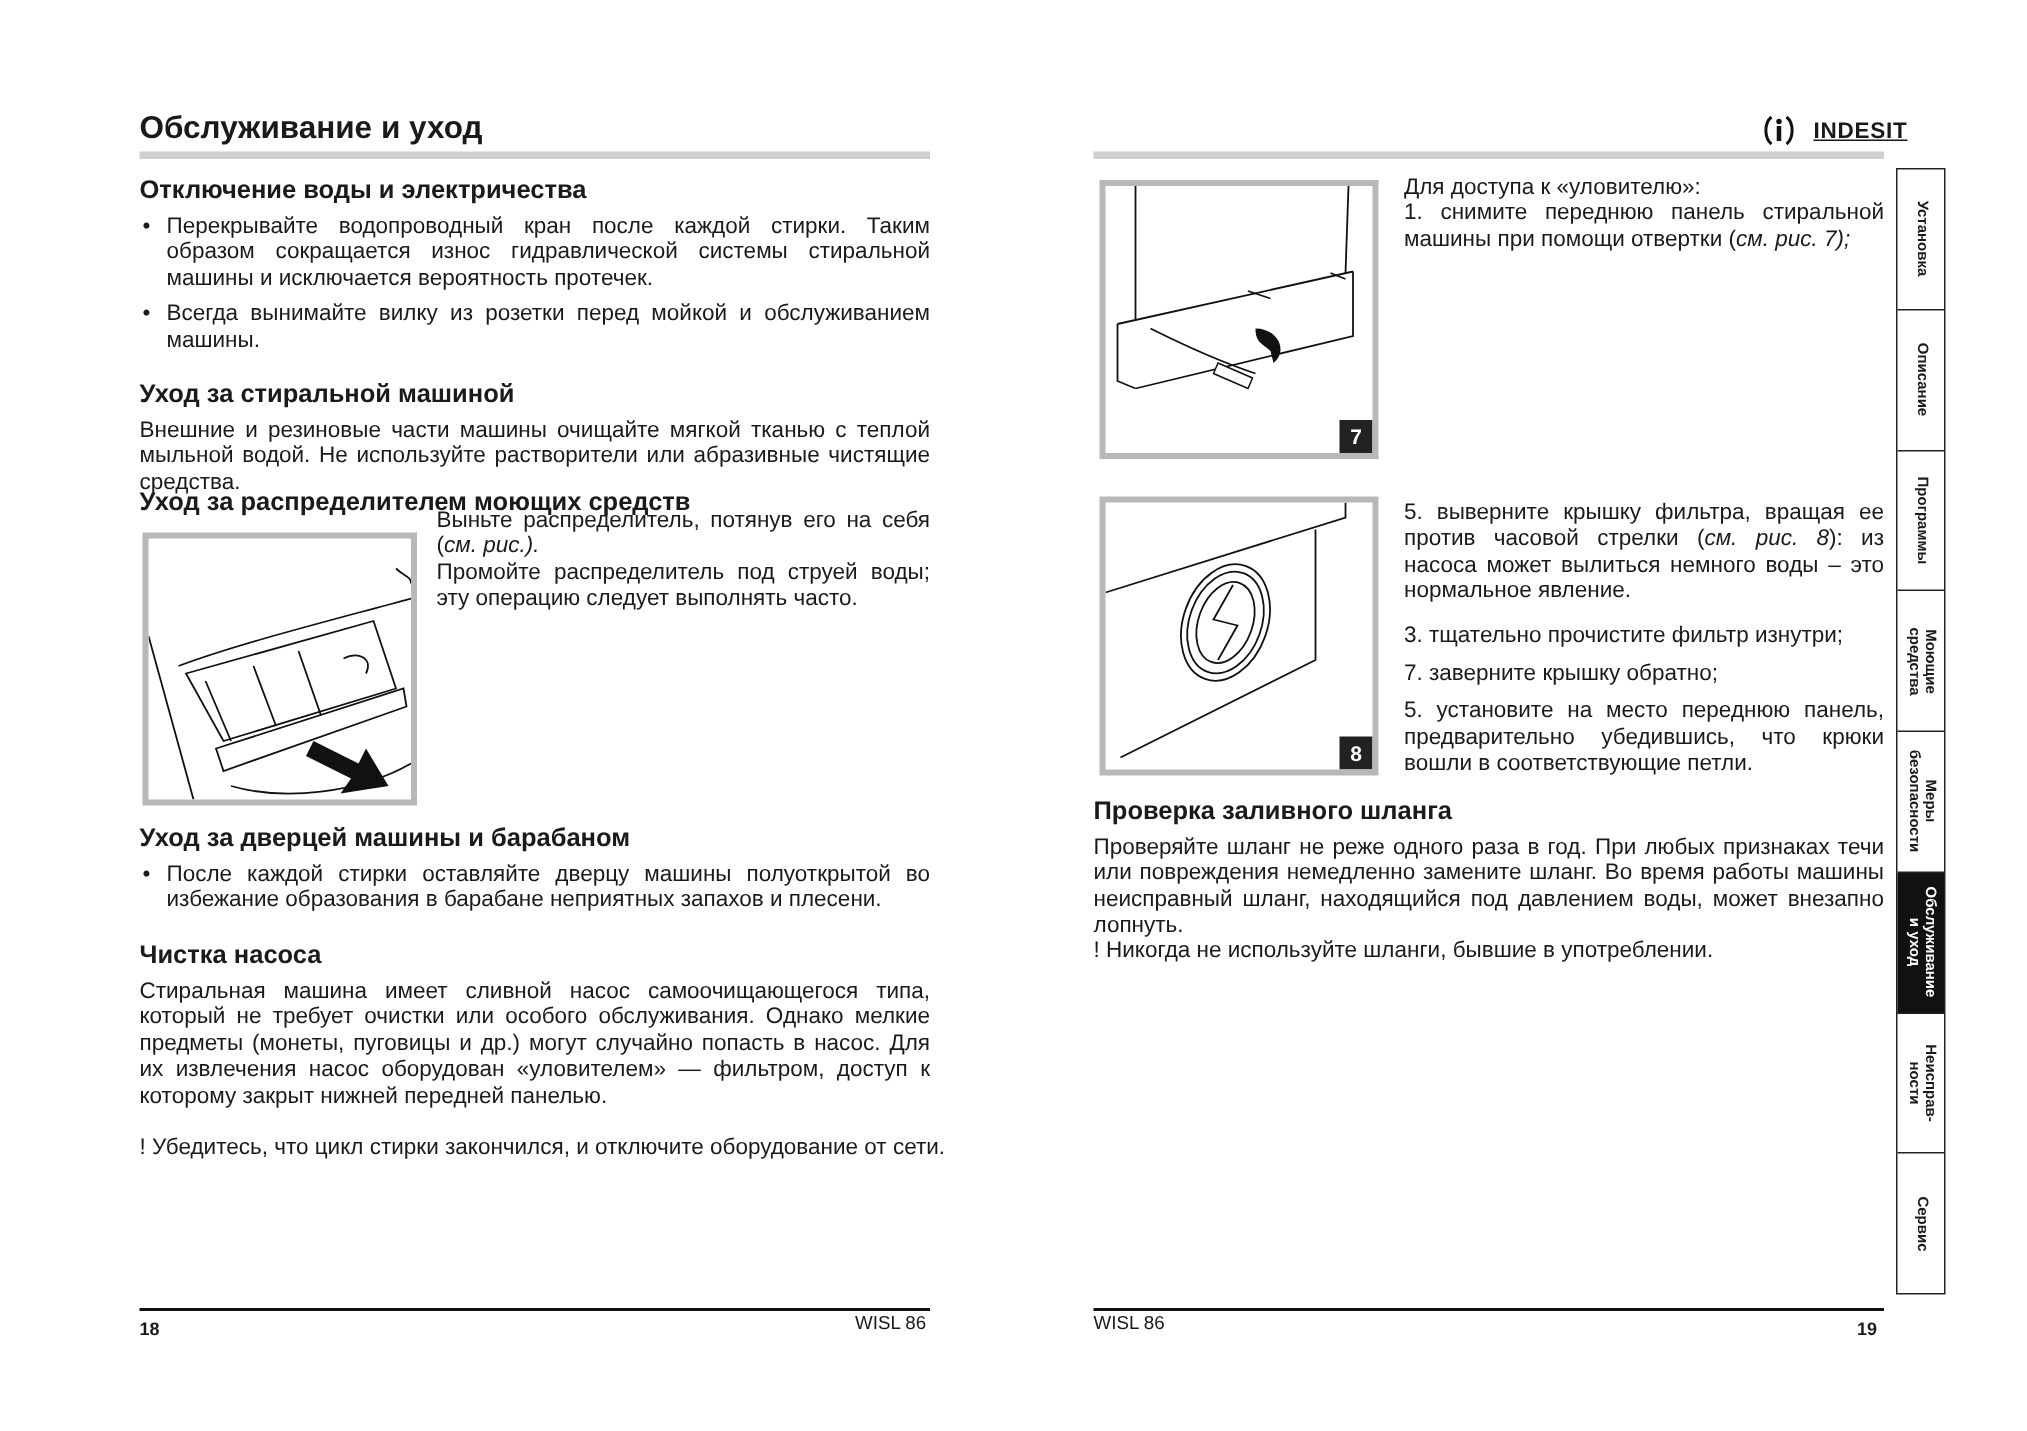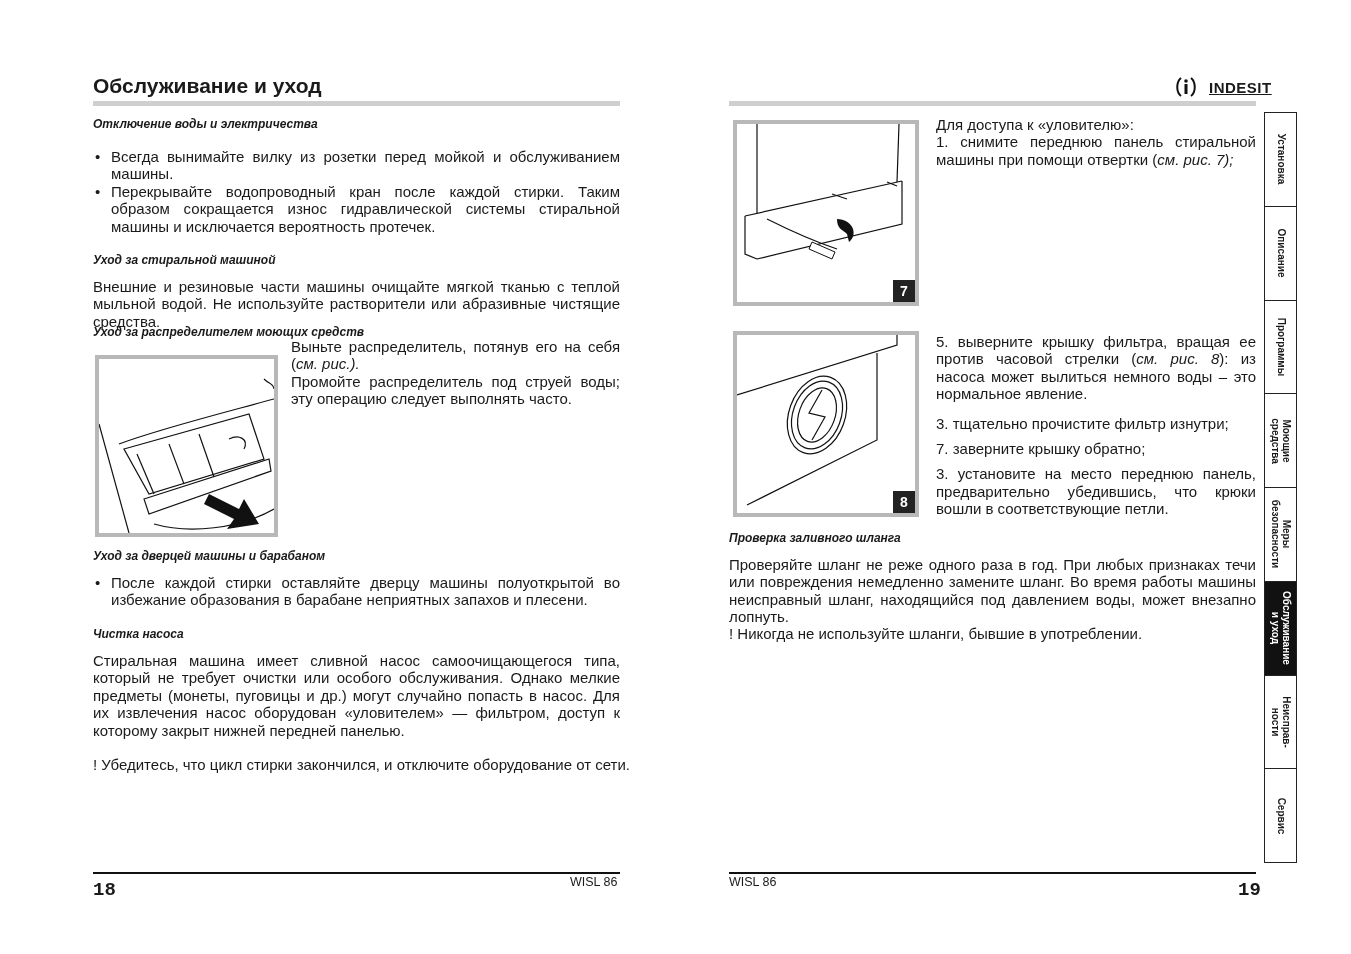--- a/index.html
+++ b/index.html
@@ -1,50 +1,50 @@
 <!DOCTYPE html>
 <html><head>
 <meta charset="utf-8">
 <style>
   html, body { margin: 0; padding: 0; background: #ffffff; }
   body { width: 1351px; height: 954px; position: relative; overflow: hidden;
          font-family: "Liberation Sans", sans-serif; color: #1a1a1a; }
   .abs { position: absolute; }
   .page-title { left: 93px; top: 74px; font-size: 21px; font-weight: bold; }
   .gray-rule { height: 5px; background: #cfcfcf; }
-  .h2 { font-size: 12px; font-weight: bold; font-style: italic; }
+  .h2 { font-size: 17px; font-weight: bold; }
   .txt { font-size: 15px; line-height: 17.4px; text-align: justify; }
   .bullet { position: relative; padding-left: 18px; }
   .bullet::before { content: "•"; position: absolute; left: 2px; top: 0; }
   .figure { border: 4px solid #b8b8b8; background: #fff; box-sizing: border-box; overflow: hidden; }
   .fig-num { position: absolute; right: 0; bottom: 0; width: 22px; height: 22px; background: #222;
              color: #fff; font-weight: bold; font-size: 14px; text-align: center; line-height: 22px; }
   .footer-rule { height: 2px; background: #111; }
-  .page-num { font-size: 19px; font-weight: bold; font-family: Liberation Mono, monospace; }
+  .page-num { font-size: 12px; font-weight: bold; }
   .model { font-size: 12.5px; }
   .tabs { left: 1264px; top: 112px; width: 33px; height: 751px; border: 1px solid #222; box-sizing: border-box; }
   .tab { height: 93.75px; border-bottom: 1px solid #222; box-sizing: border-box; position: relative; overflow: hidden; }
   .tab:last-child { border-bottom: none; }
   .tab span { position: absolute; left: 50%; top: 50%; transform: translate(-50%,-50%) rotate(90deg);
               white-space: pre; font-size: 10px; font-weight: bold; line-height: 11px; text-align: center; }
   .tab.active { background: #111; color: #fff; }
   .logo { left: 1175px; top: 76px; display: flex; align-items: center; gap: 12px; text-decoration: underline; }
   .logo-text { font-size: 15px; font-weight: bold; letter-spacing: 0.5px; }
   i.it { font-style: italic; }
 </style>
 </head>
 <body>
 
 <div class="abs page-title">Обслуживание и уход</div>
 <div class="abs gray-rule" style="left:93px; top:101px; width:527px;"></div>
 
 <div class="abs h2" style="left:93px; top:117px;">Отключение воды и электричества</div>
 <div class="abs" style="left:93px; top:142px; width:527px;">
+  <div class="txt bullet">Перекрывайте водопроводный кран после каждой стирки. Таким образом сокращается износ гидравлической системы стиральной машины и исключается вероятность протечек.</div>
   <div class="txt bullet" style="margin-top:6px;">Всегда вынимайте вилку из розетки перед мойкой и обслуживанием машины.</div>
-  <div class="txt bullet">Перекрывайте водопроводный кран после каждой стирки. Таким образом сокращается износ гидравлической системы стиральной машины и исключается вероятность протечек.</div>
 </div>
 
 <div class="abs h2" style="left:93px; top:253px;">Уход за  стиральной машиной</div>
 <div class="abs txt" style="left:93px; top:278px; width:527px;">Внешние и резиновые части машины очищайте мягкой тканью с теплой мыльной водой. Не используйте растворители или абразивные чистящие средства.</div>
 
 <div class="abs h2" style="left:93px; top:325px;">Уход за распределителем моющих средств</div>
 
 <div class="abs figure" style="left:95px; top:355px; width:183px; height:182px;">
   <svg width="175" height="174" viewBox="0 0 175 174">
     <g fill="none" stroke="#111" stroke-width="1.2">
@@ -125,21 +125,21 @@
       <path d="M85 55 L72 78 L88 82 L75 105"></path>
     </g>
   </svg>
   <div class="fig-num">8</div>
 </div>
 
 <div class="abs txt" style="left:936px; top:333px; width:320px;">
   <div><span>5.  выверните крышку фильтра, вращая ее против часовой стрелки (</span><i class="it">см. рис. 8</i><span>): из насоса может вылиться немного воды – это нормальное явление.</span></div>
   <div style="margin-top:12px;">3.  тщательно прочистите фильтр изнутри;</div>
   <div style="margin-top:8px;">7.  заверните крышку обратно;</div>
-  <div style="margin-top:8px;">3.  установите на место переднюю панель, предварительно убедившись, что крюки вошли в соответствующие петли.</div>
+  <div style="margin-top:8px;">5.  установите на место переднюю панель, предварительно убедившись, что крюки вошли в соответствующие петли.</div>
 </div>
 
 <div class="abs h2" style="left:729px; top:531px;">Проверка заливного шланга</div>
 <div class="abs txt" style="left:729px; top:556px; width:527px;">Проверяйте шланг не реже одного раза в год. При любых признаках течи или повреждения немедленно замените шланг. Во время работы машины неисправный шланг, находящийся под давлением воды, может внезапно лопнуть.</div>
 <div class="abs txt" style="left:729px; top:625px; width:527px; text-align:left;">! Никогда не используйте шланги, бывшие в употреблении.</div>
 
 <div class="abs footer-rule" style="left:729px; top:872px; width:527px;"></div>
 <div class="abs model" style="left:729px; top:875px;">WISL 86</div>
 <div class="abs page-num" style="left:1238px; top:879px;">19</div>
 

